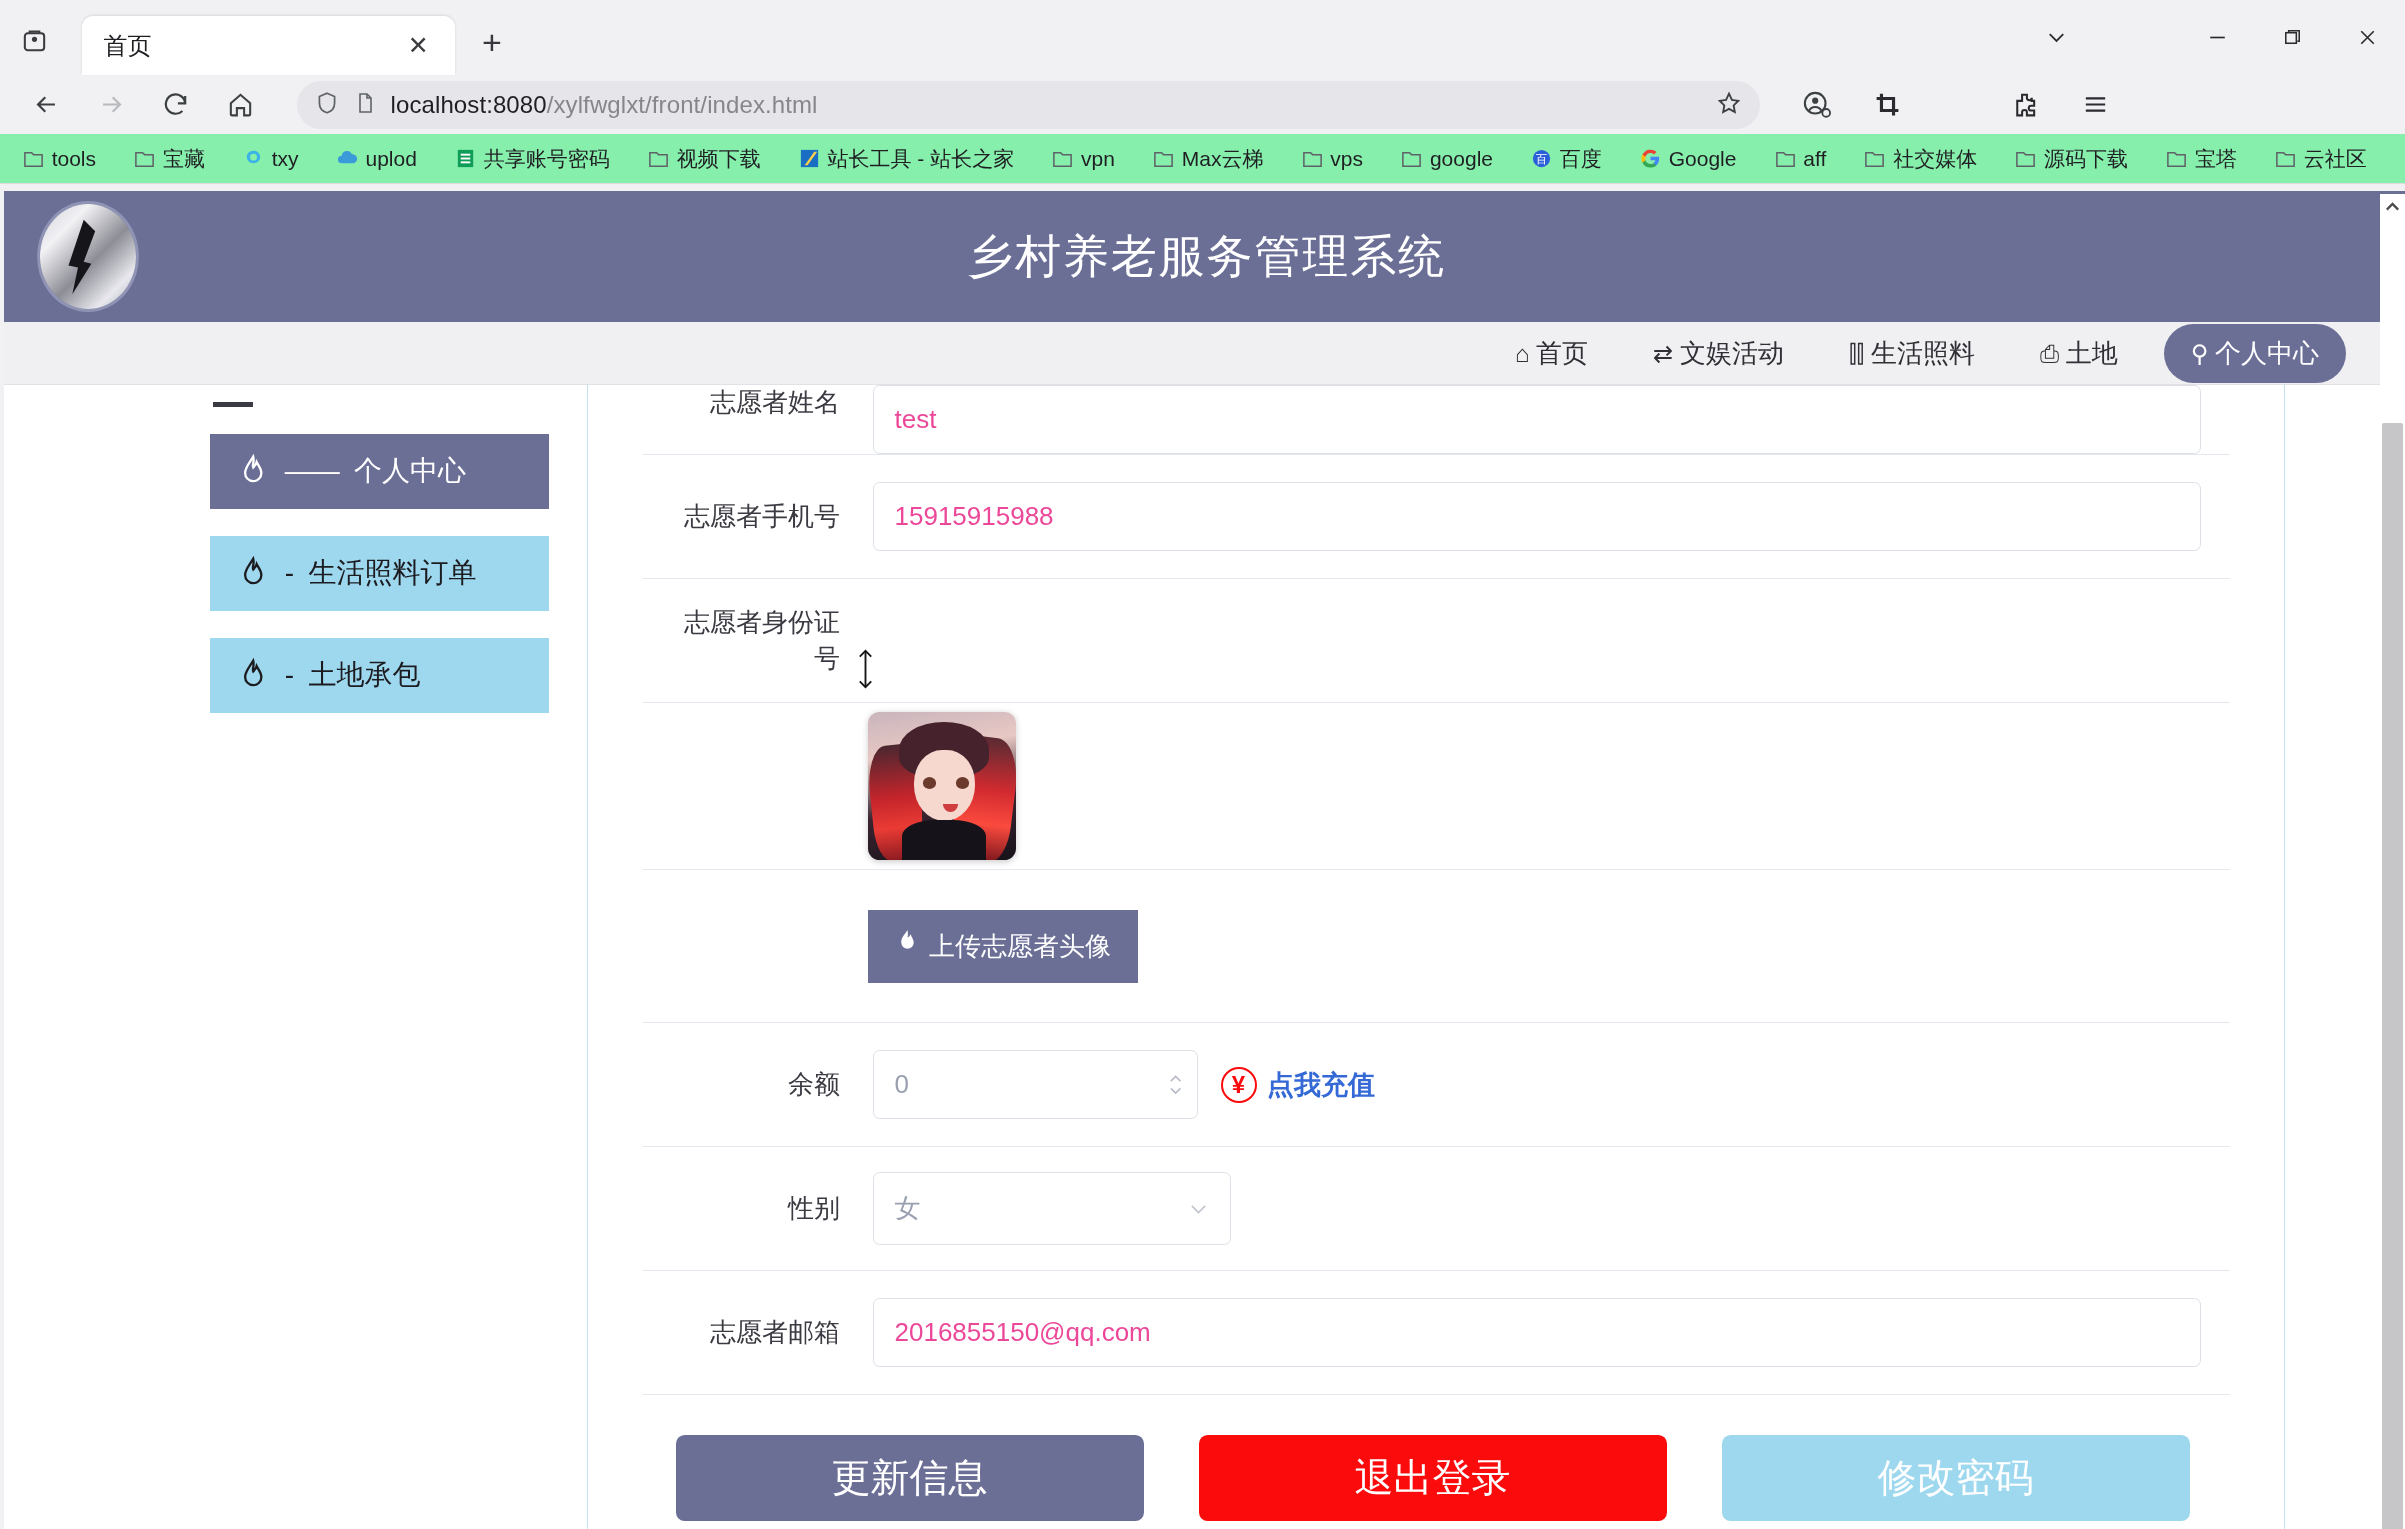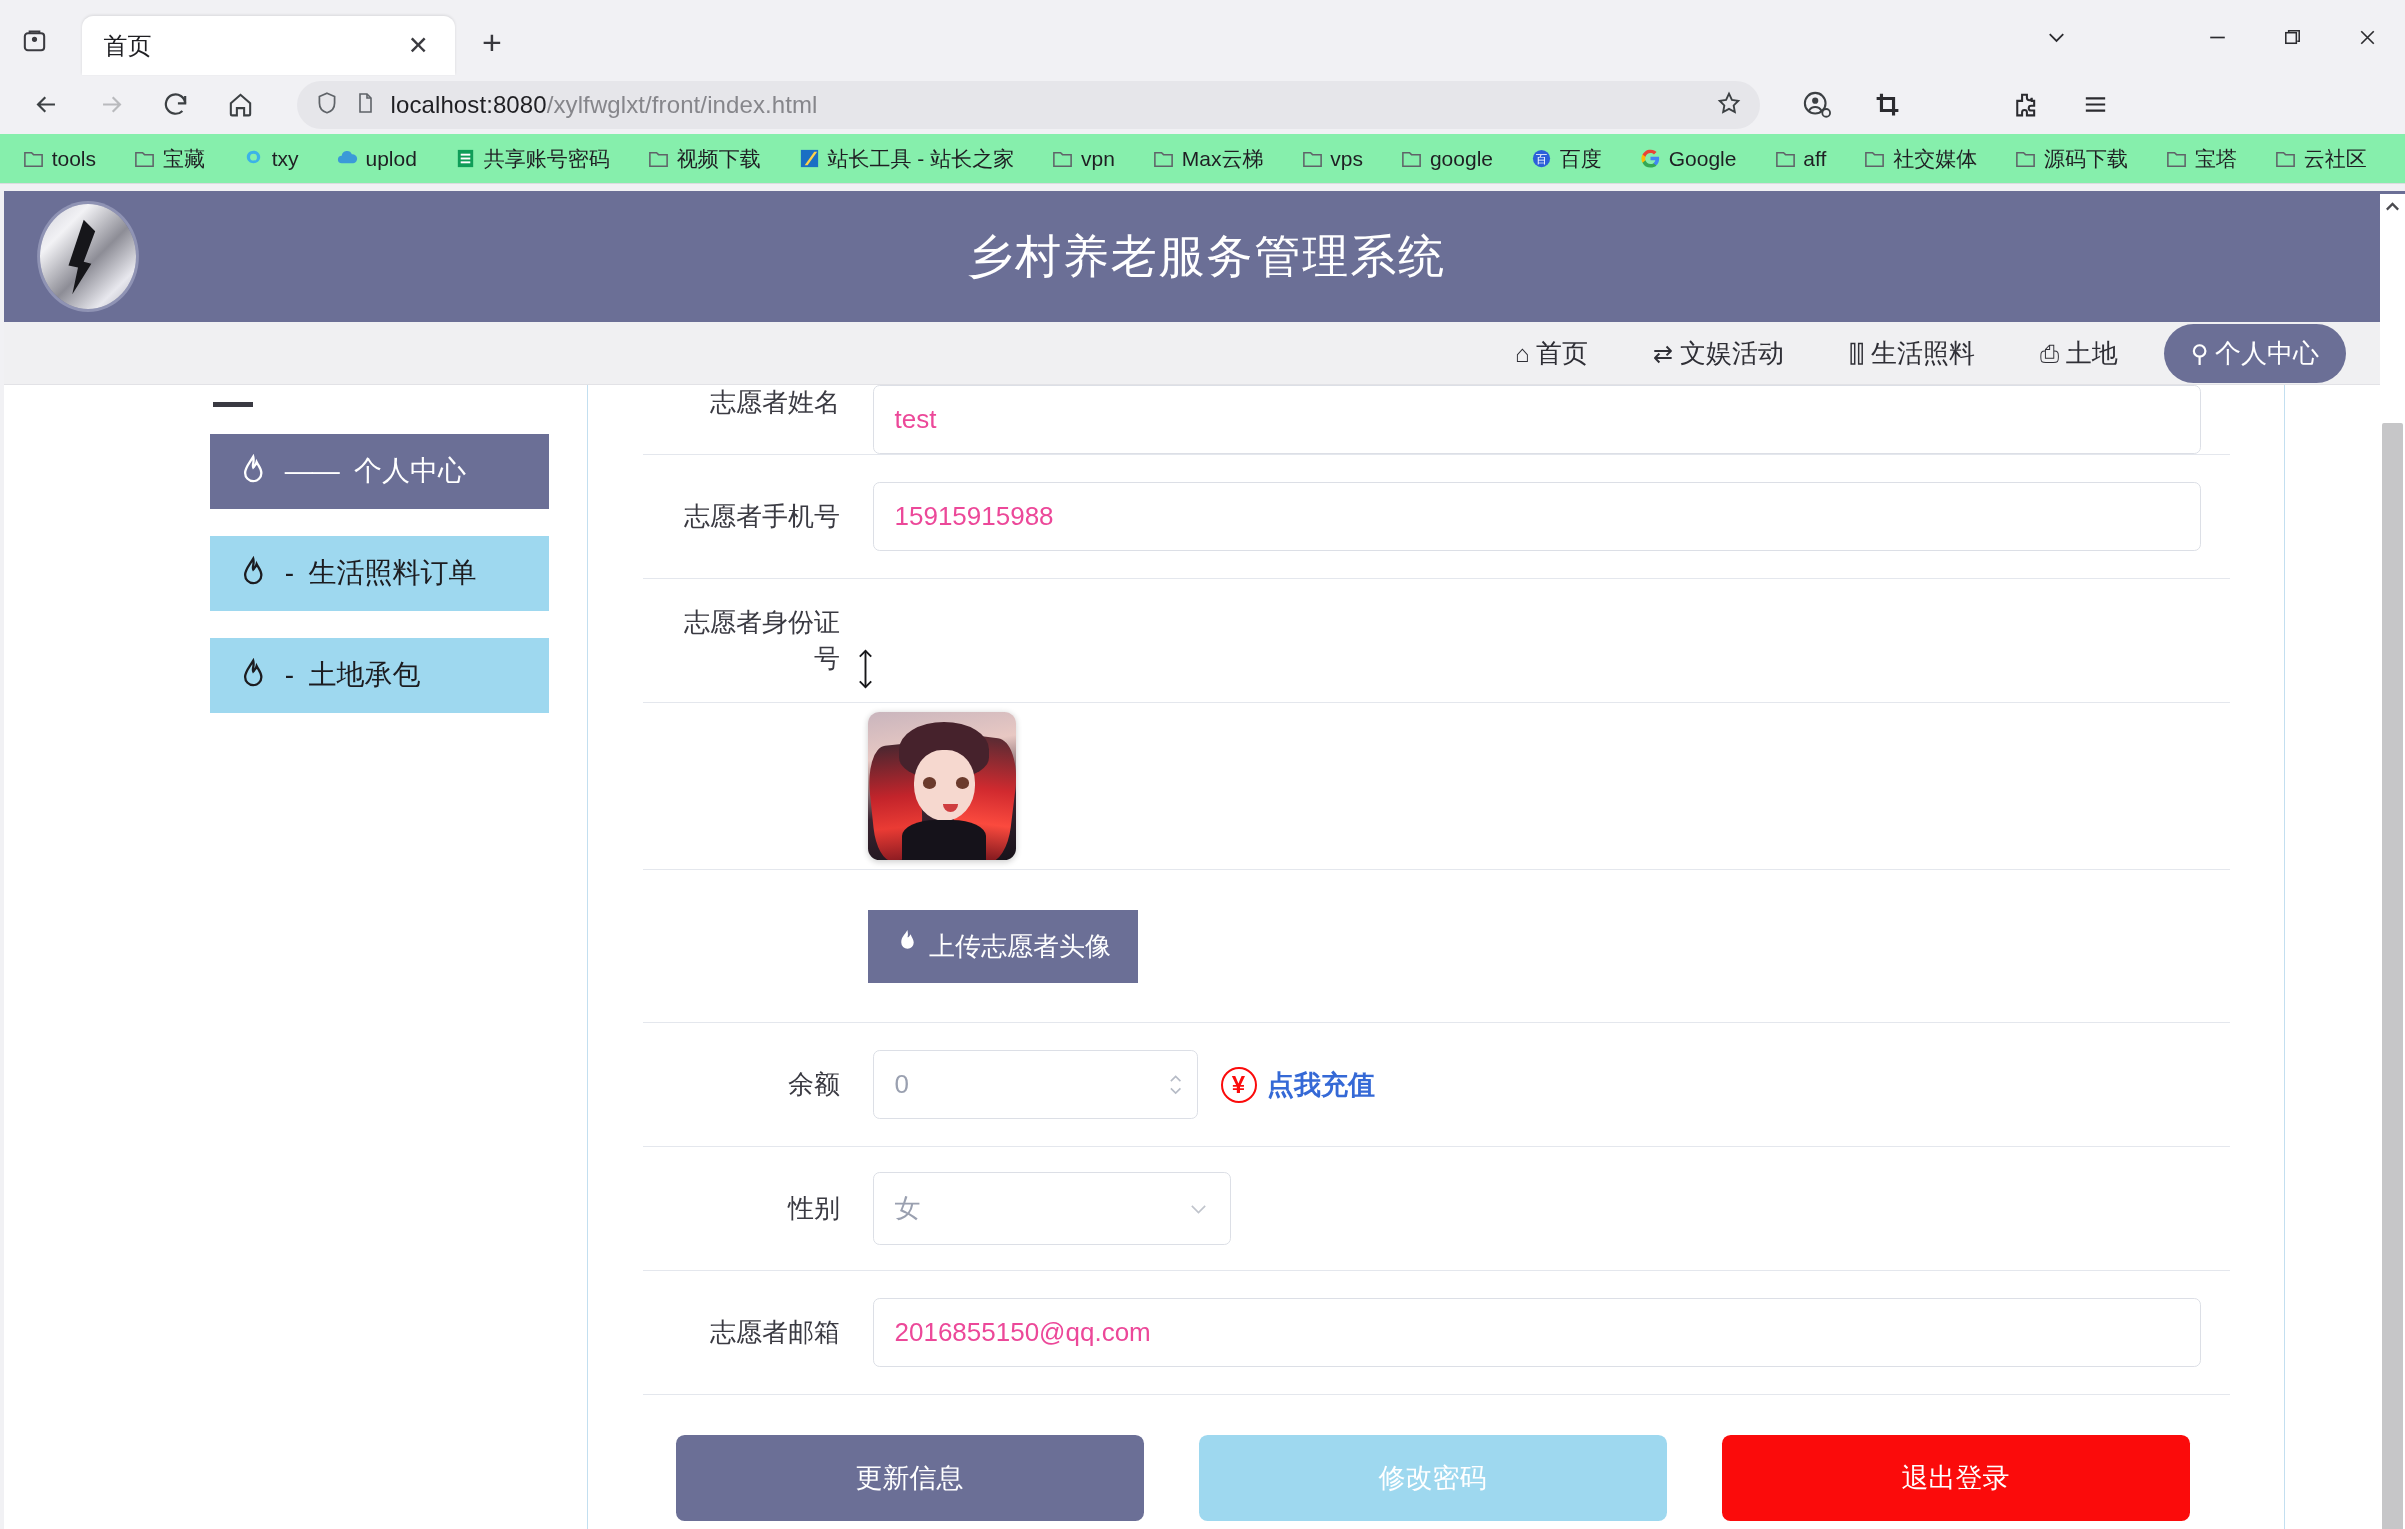--- a/index.html
+++ b/index.html
@@ -188,21 +188,21 @@
   .btn-up {
     margin-left: 196px; height: 73px; background: #6b6f96; color:#fff;
     border-radius: 0; display:flex; align-items:center; gap: 9.6px;
     padding: 0 27px; font-size: 26px; cursor: pointer;
   }
   .upload-row { min-height: 153px; }
 
   .btn-bar { display:flex; gap: 55px; padding: 40px 0 0 33px; width: 1587px; margin: 0 auto;}
   .btn {
     width: 468px; height: 86px; border-radius: 8.6px; display:flex;
-    align-items:center; justify-content:center; font-size: 27px; cursor: pointer;
+    align-items:center; justify-content:center; font-size: 39px; cursor: pointer;
   }
   .btn-primary { background: #6b6f96; color: #ffffff; }
   .btn-light   { background: #9ed8ef; color: #ffffff; }
   .btn-danger  { background: #fb0b0b; color: #ffffff; }
 
   
   .pg-scroll {
     position:absolute; right: 0; top: 194px; width: 25px; height: 1335px;
     background:#ffffff;
   }
@@ -651,22 +651,22 @@
             <div class="flabel">志愿者邮箱</div>
             <div class="fctrl">
               <div class="inp">2016855150@qq.com</div>
             </div>
           </div>
 
         </div>
 
         <div class="btn-bar">
           <div class="btn btn-primary">更新信息</div>
+          <div class="btn btn-danger">退出登录</div>
           <div class="btn btn-light">修改密码</div>
-          <div class="btn btn-danger">退出登录</div>
         </div>
       </div>
 
     </div>
   </div>
 
   <div class="pg-scroll">
     <div class="track"></div>
     <div class="up">
       <svg width="17" height="11.5" viewBox="0 0 18 12" fill="none" stroke="#4a4a4f" stroke-width="2.4">

